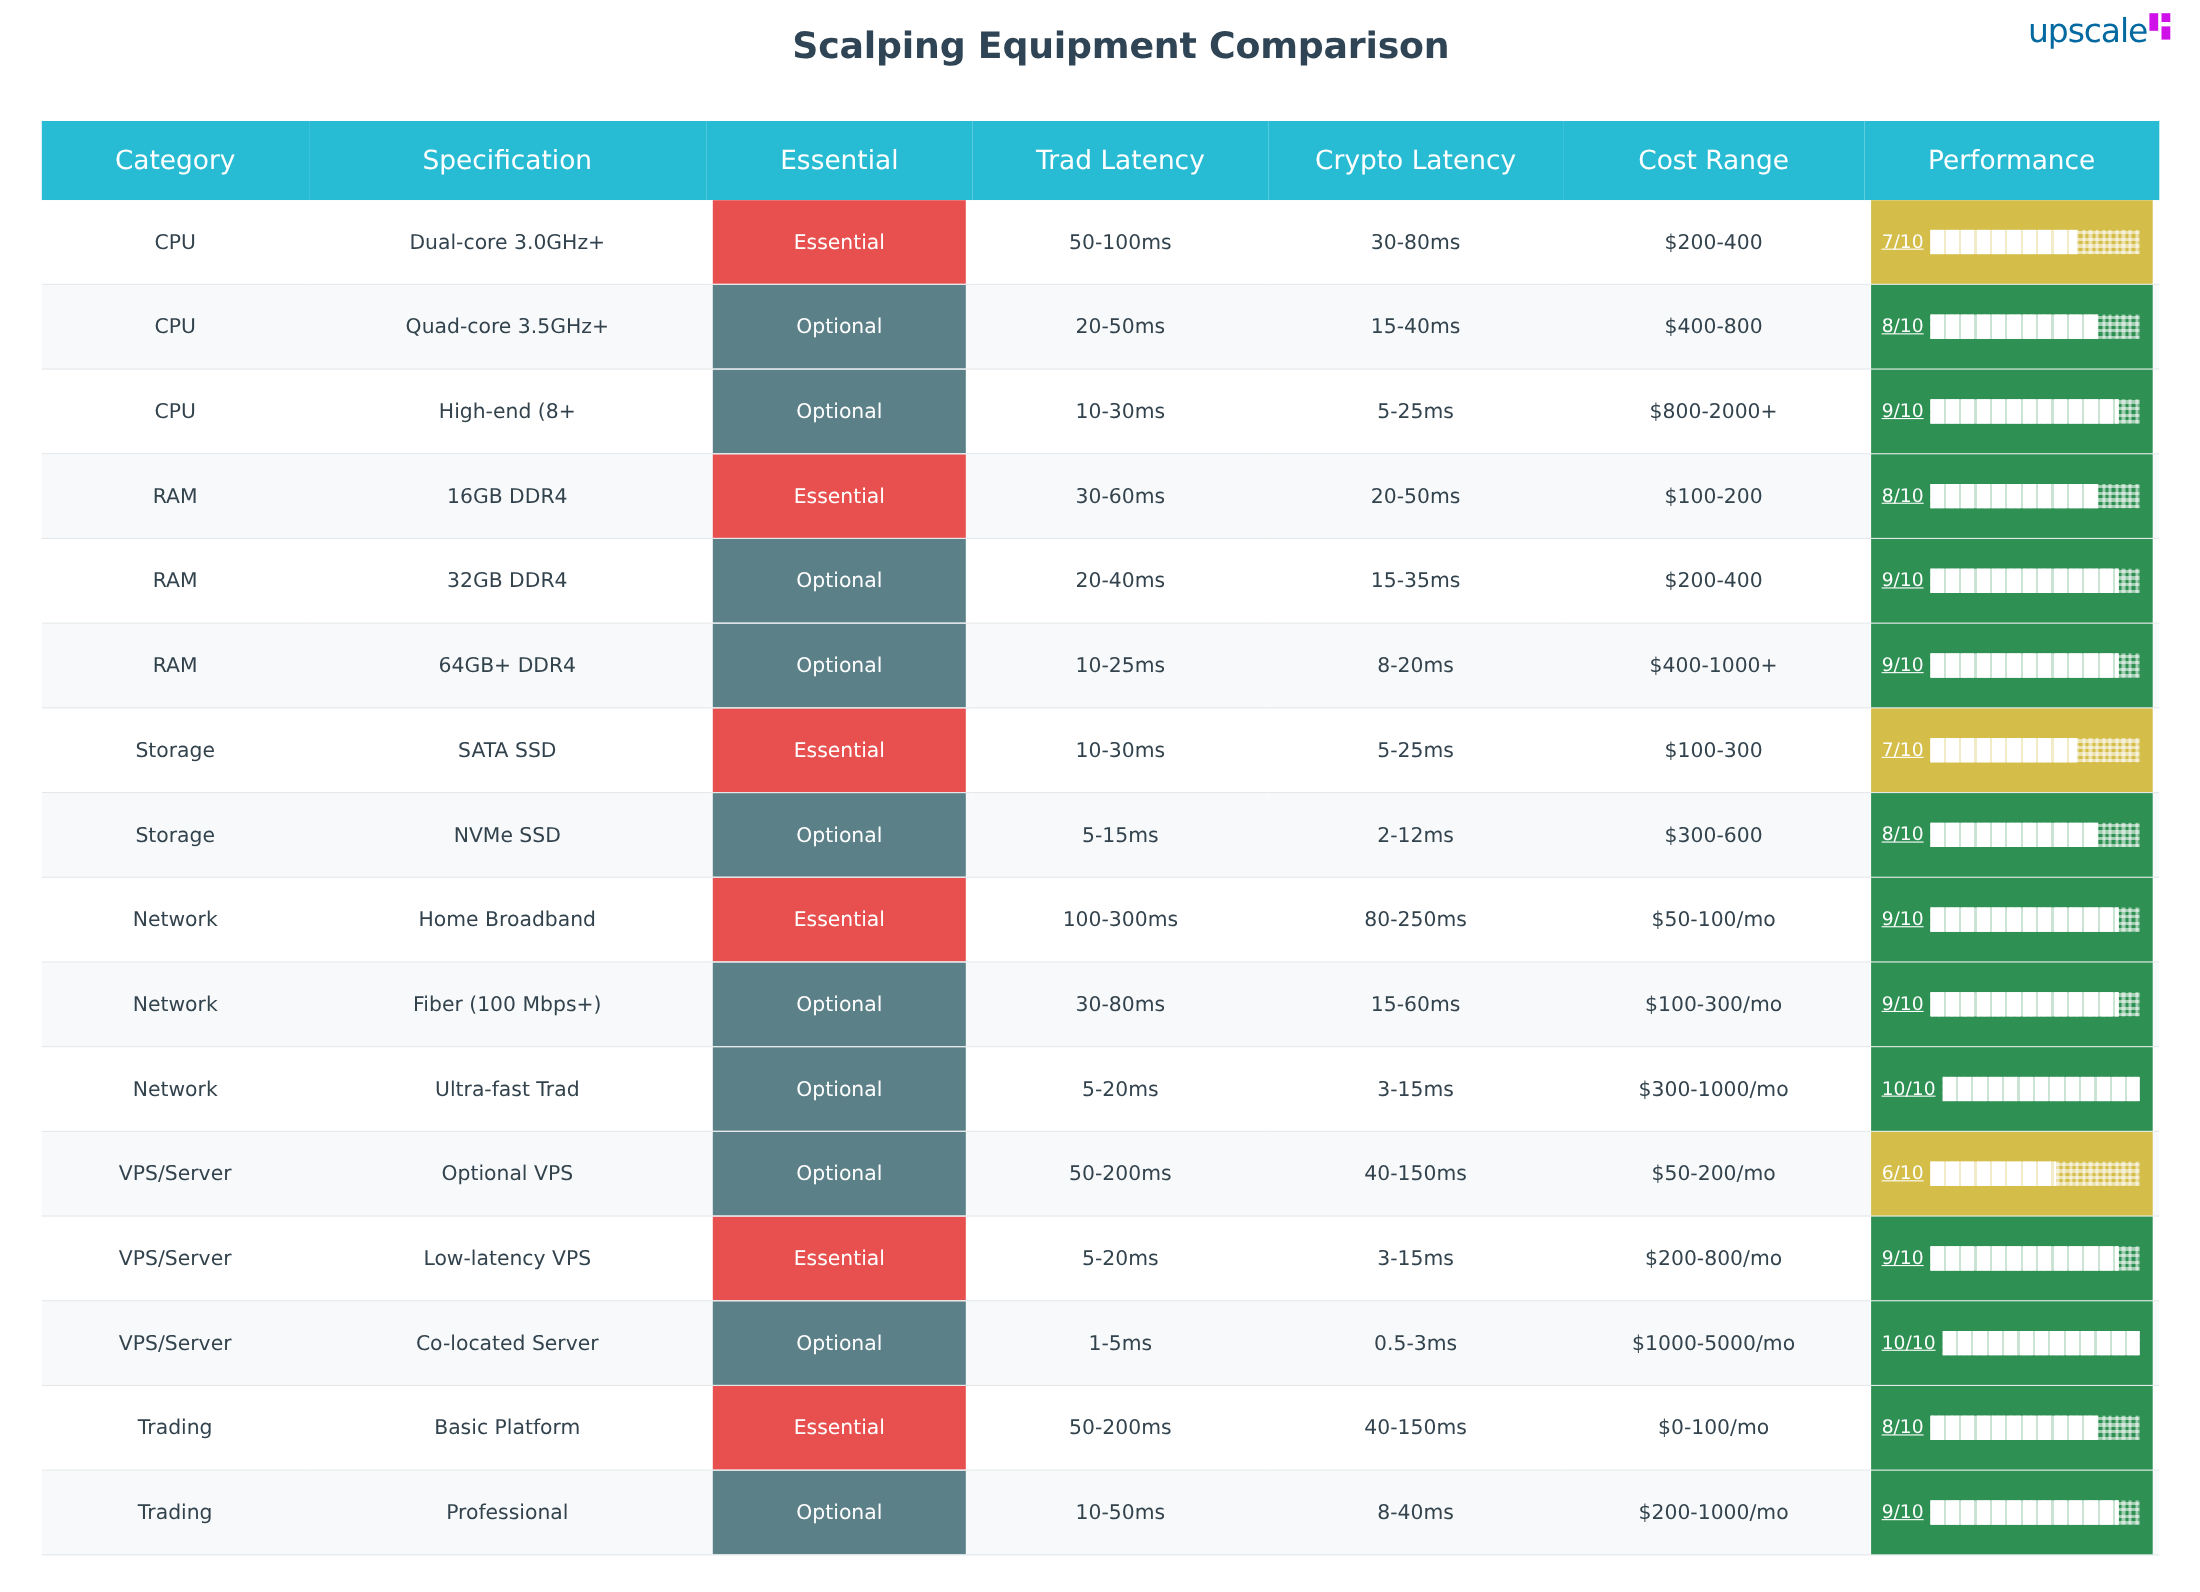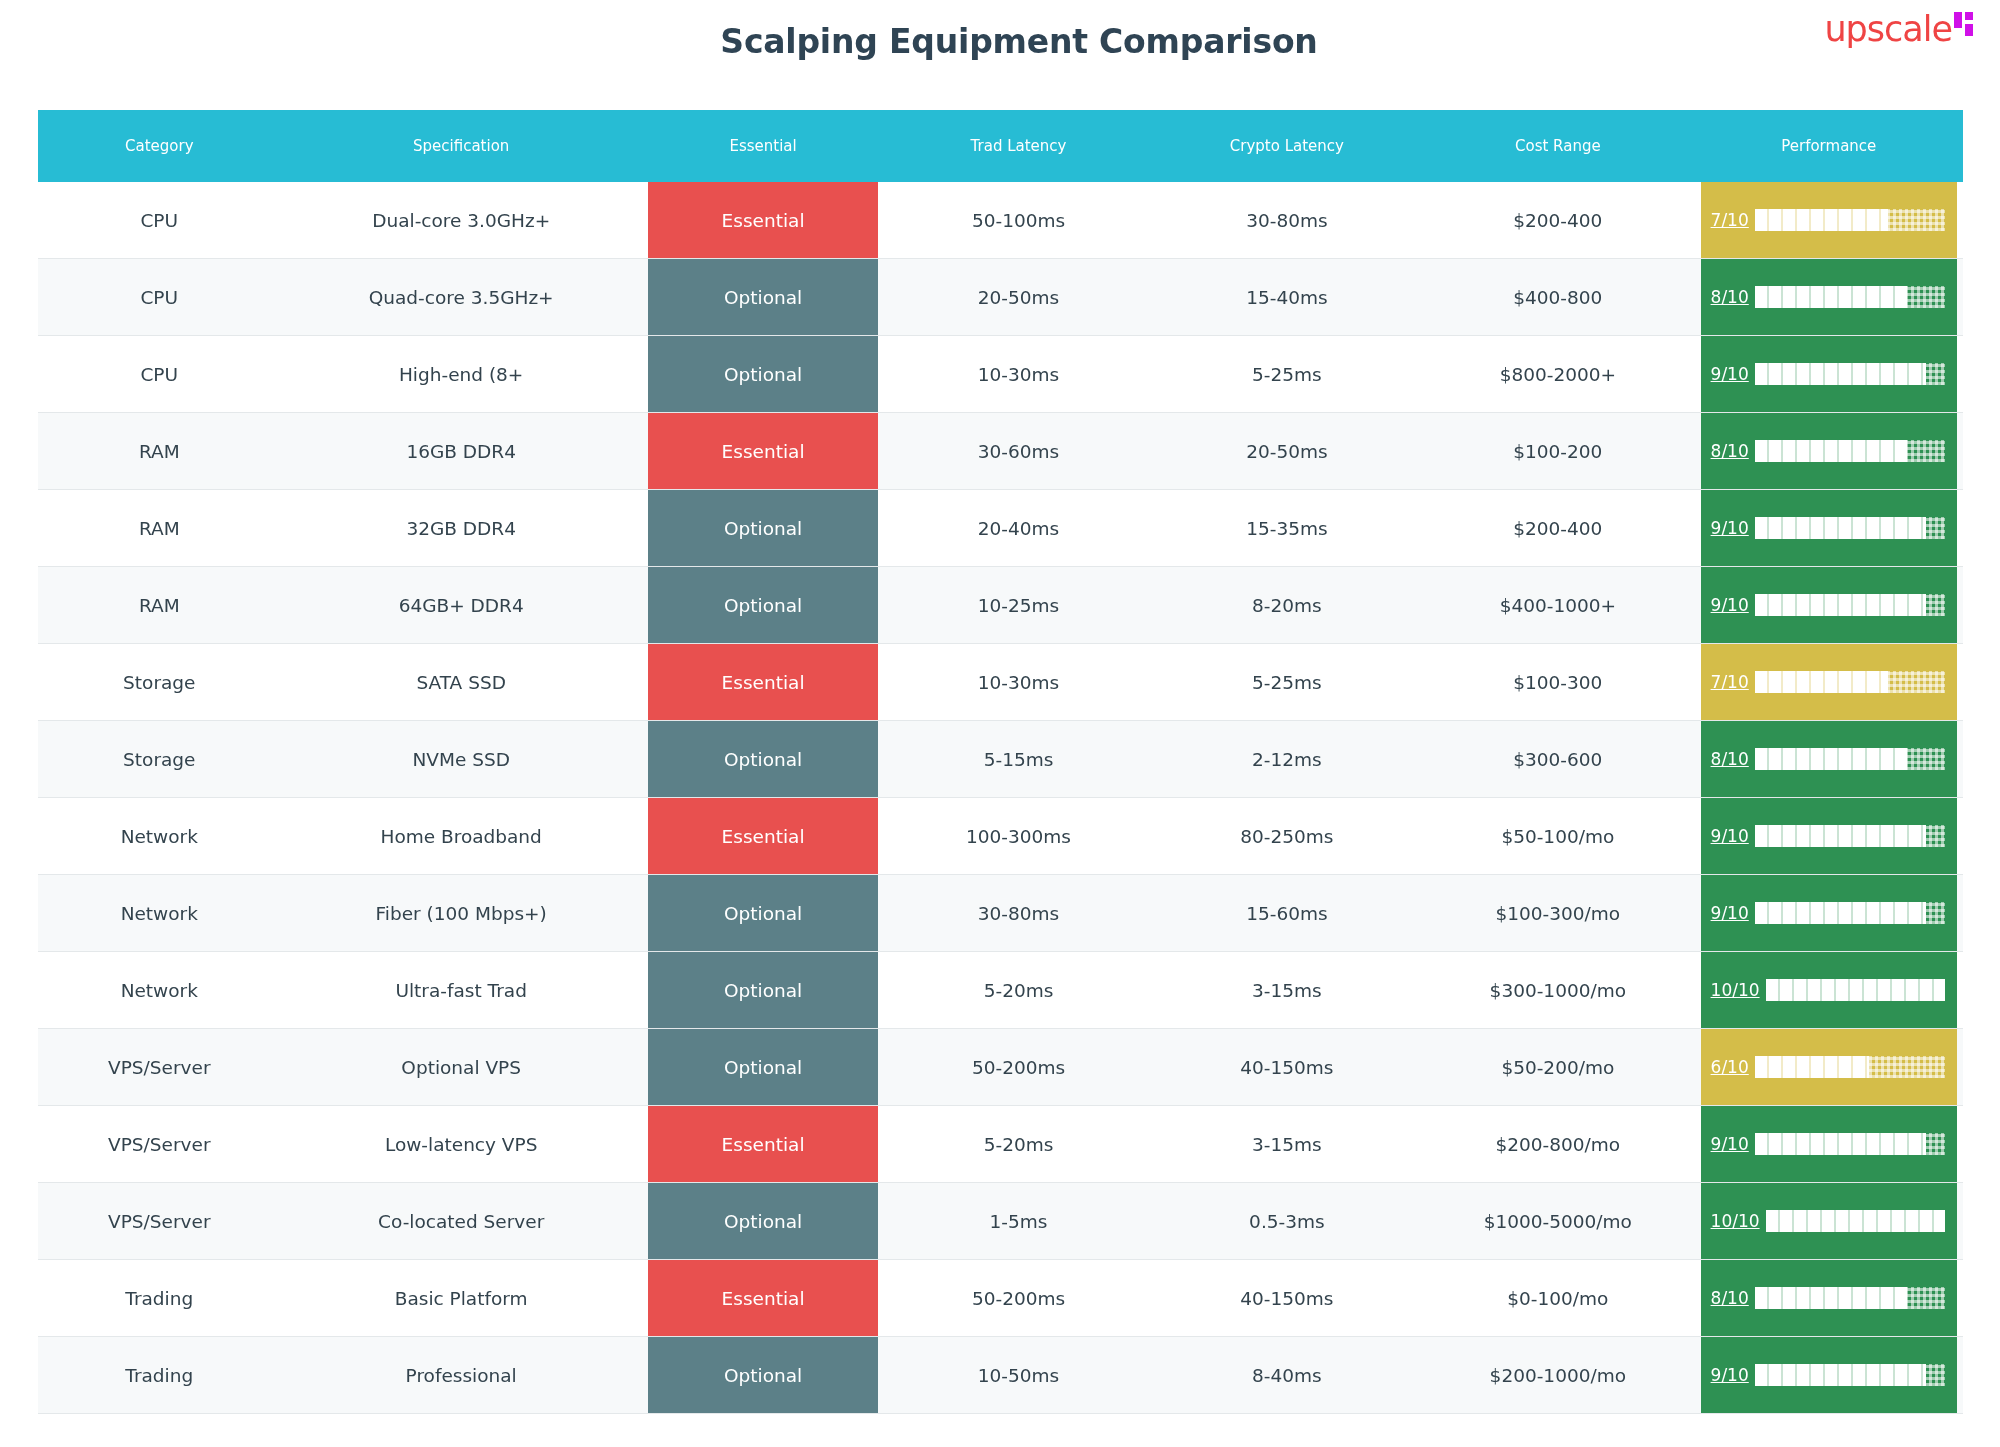--- a/index.html
+++ b/index.html
@@ -38,22 +38,22 @@
 
   .logo {
     position: absolute;
     top: 10px;
     right: 24px;
     display: flex;
     align-items: flex-start;
     height: 46px;
   }
   .logo-text {
-    font-size: 35px;
-    color: #ef4444;
+    font-size: 30px;
+    color: #0369a1;
     letter-spacing: -1px;
     line-height: 38px;
   }
   .logo-mark {
     position: relative;
     width: 22px;
     height: 30px;
     margin-left: 2px;
     margin-top: 2px;
   }
@@ -76,21 +76,21 @@
   table.grid {
     border-collapse: collapse;
     width: 1925px;
     table-layout: fixed;
   }
 
   table.grid th {
     background: #27bcd4;
     color: #ffffff;
     font-weight: normal;
-    font-size: 15px;
+    font-size: 24px;
     height: 72px;
     text-align: center;
     border: none;
     padding: 0 4px;
   }
 
   table.grid td {
     height: 76px;
     font-size: 18.5px;
     text-align: center;

